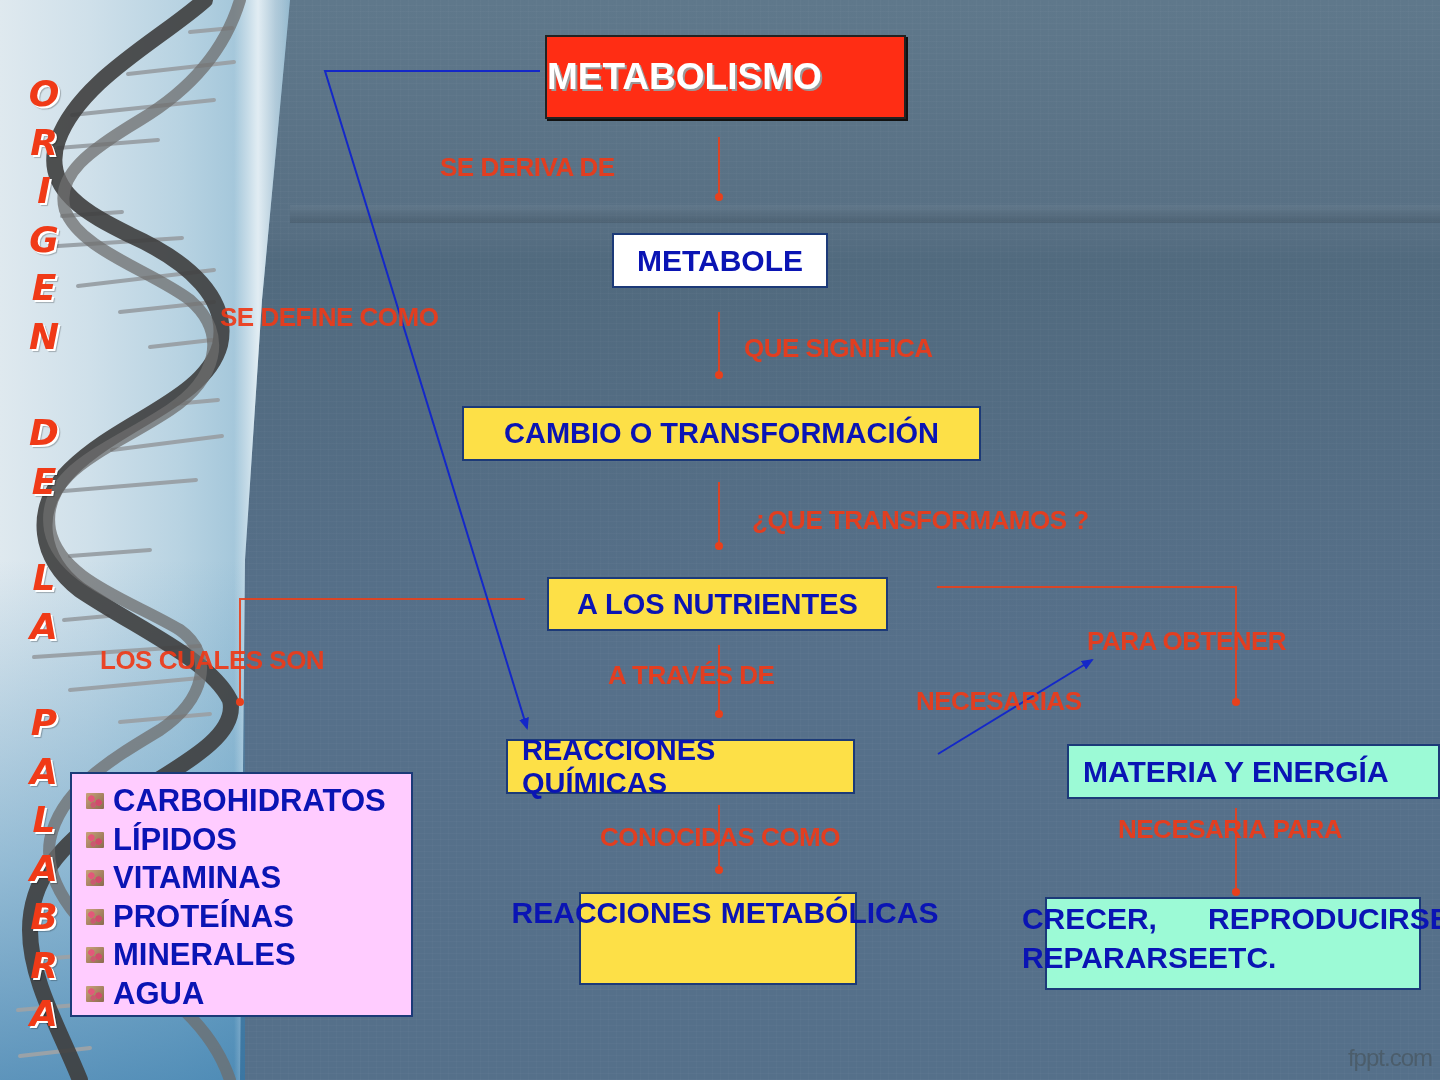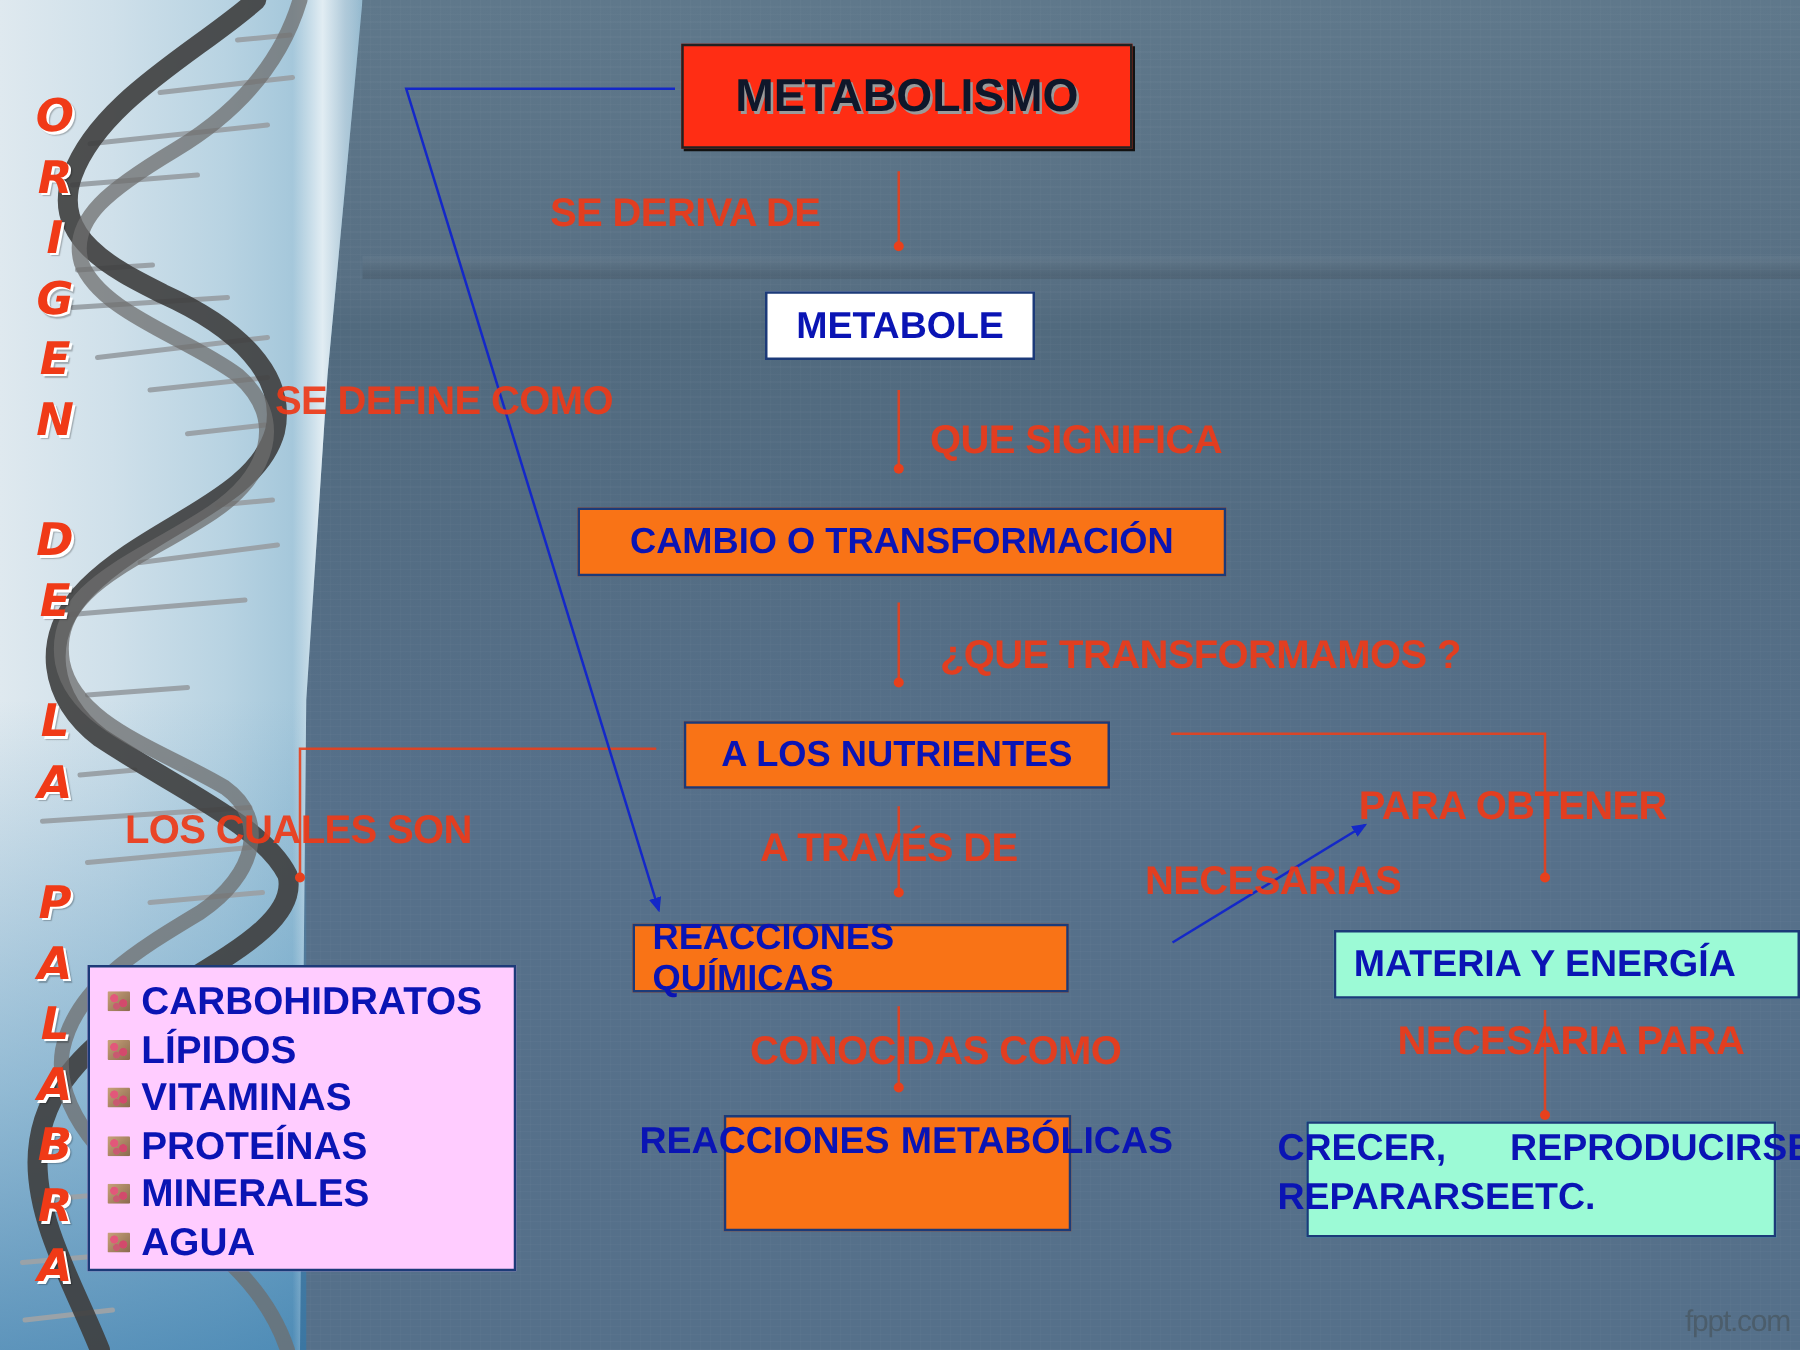--- a/index.html
+++ b/index.html
@@ -49,33 +49,32 @@
       height: 48.5px;
     }
     .vt-gap { height: 48px; }
 
     .node {
       position: absolute;
       font-weight: bold; color: #0a14b4;
       display: flex; align-items: center;
       border: 2px solid #1c3a78;
     }
-    .node.yellow { background: #f97316; }
+    .node.yellow { background: #fde047; }
     .node.white { background: #ffffff; text-align: center; }
     .node.cyan { background: #9cfad6; }
     .node.red {
-      background: #ff2d14; color: #0f172a; border: 2px solid #222;
+      background: #ff2d14; color: #ffffff; border: 2px solid #222;
       box-shadow: 2px 2px 0 #111;
       text-shadow: 2px 2px 0 #9a9a9a;
-      justify-content: center;
     }
 
     .label {
       position: absolute; font-weight: bold; color: #ee3a18;
-      font-size: 32px; white-space: nowrap; letter-spacing: -0.5px;
+      font-size: 26px; white-space: nowrap; letter-spacing: -0.5px;
       opacity: 0.92;
     }
 
     .nutrients-box {
       position: absolute; left: 70px; top: 772px; width: 343px; height: 245px;
       background: #ffccff; border: 2px solid #1c3a78;
       padding: 8px 0 0 14px;
     }
     .nutrient-item {
       display: flex; align-items: center; height: 38.5px;

